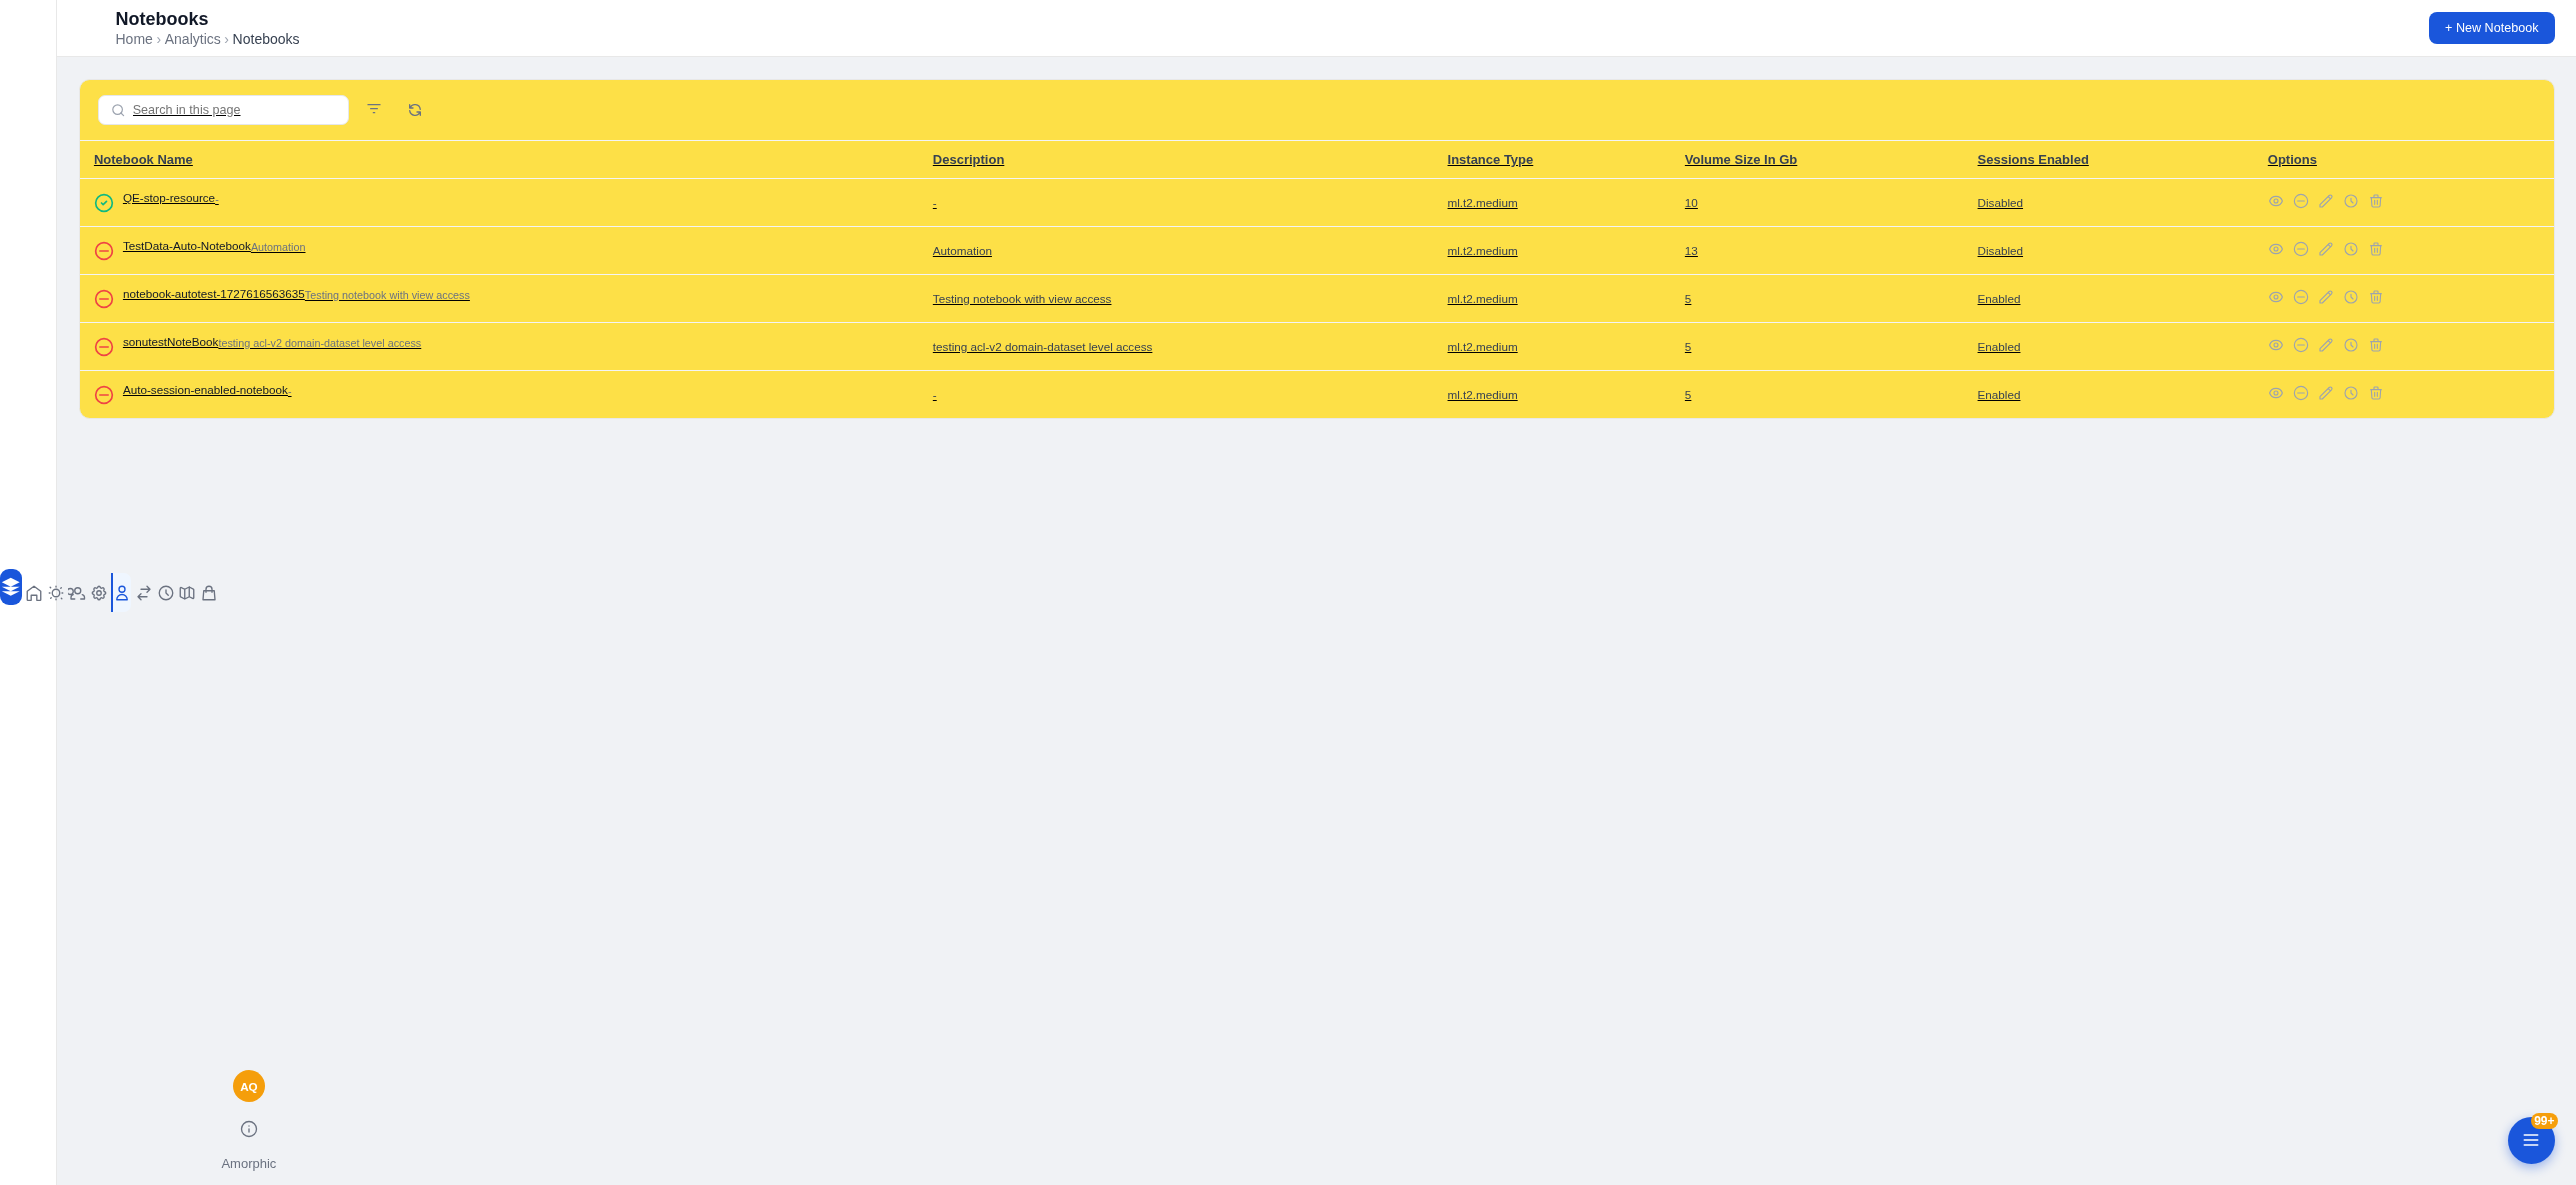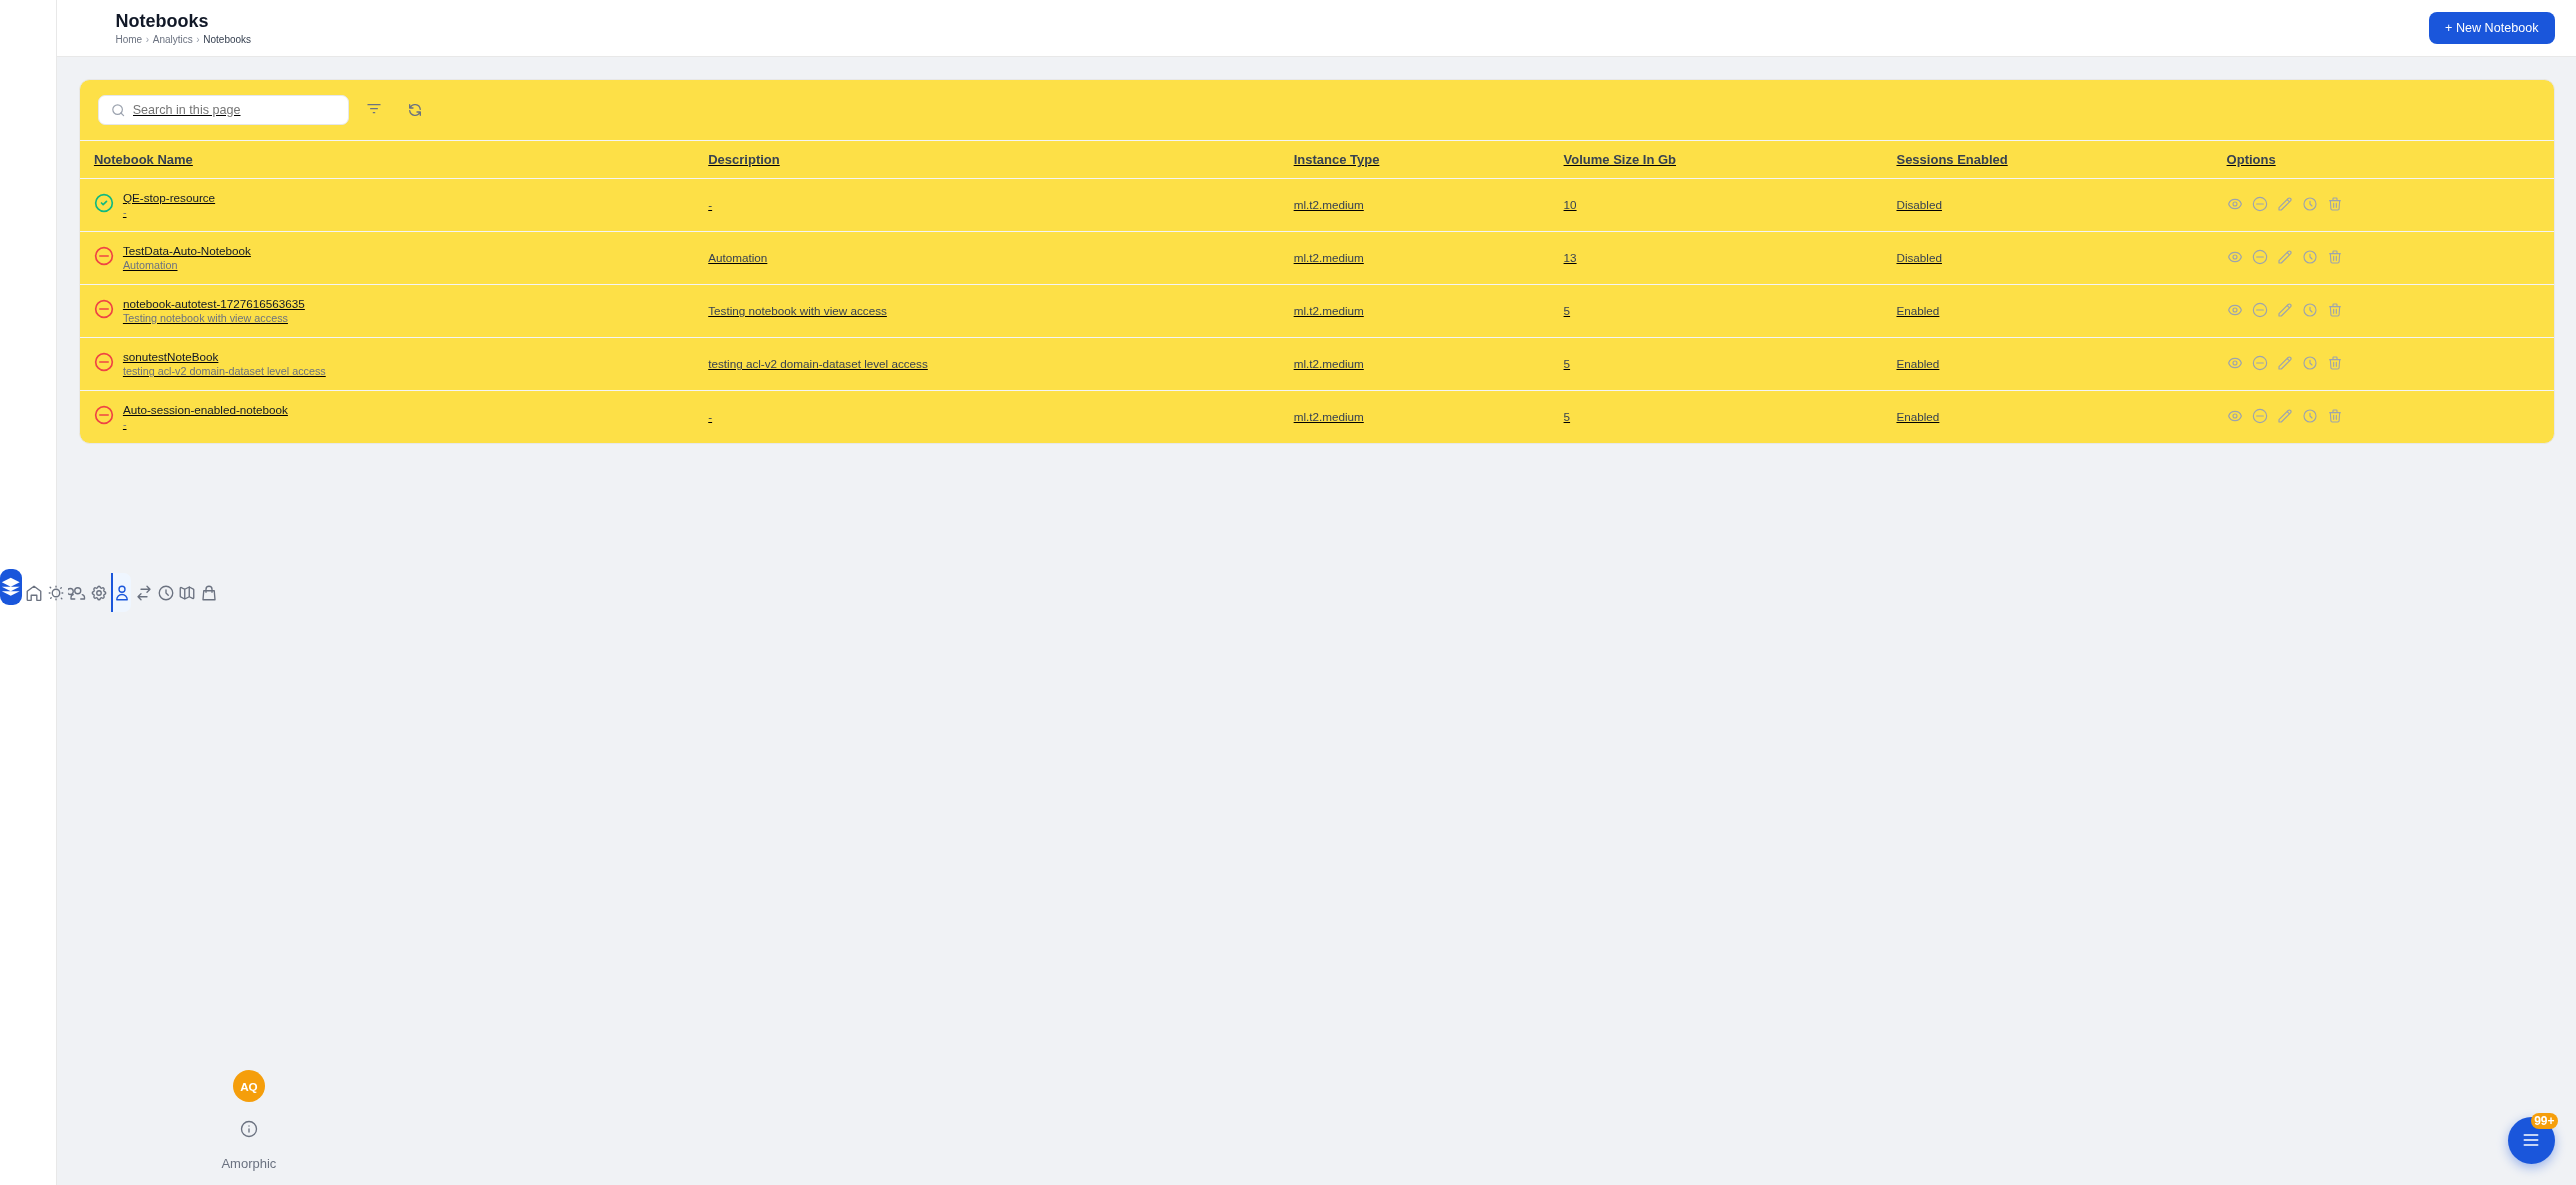--- a/index.html
+++ b/index.html
@@ -54,21 +54,21 @@
       border-bottom: 0.9px solid #e8e8e8;
       padding: 0 21.5px;
       height: 57px;
       display: flex;
       align-items: center;
       justify-content: space-between;
       flex-shrink: 0;
     }
     .header-left { display: flex; flex-direction: column; margin-left: 37px; }
     .page-title { font-size: 18px; font-weight: 600; color: #111827; }
-    .breadcrumb { font-size: 10px; color: #6b7280; display: flex; align-items: center; gap: 3.6px; margin-top: 1.8px; }
+    .breadcrumb { font-size: 14px; color: #6b7280; display: flex; align-items: center; gap: 3.6px; margin-top: 1.8px; }
     .breadcrumb-sep { color: #9ca3af; }
     .breadcrumb-current { color: #374151; font-weight: 500; }
     .new-notebook-btn {
       background: #1a56db;
       color: white;
       border: none;
       border-radius: 8px;
       padding: 9px 16px;
       font-size: 12.6px;
       font-weight: 500;
@@ -130,21 +130,21 @@
       white-space: nowrap;
     }
     tbody tr { border-bottom: 0.9px solid #f3f4f6; }
     tbody tr:last-child { border-bottom: none; }
     tbody td { padding: 12.6px 14.4px; font-size: 11.7px; color: #374151; vertical-align: middle; }
 
     .notebook-name { font-weight: 500; color: #111827; font-size: 11.7px; }
     .notebook-sub { font-size: 10.8px; color: #6b7280; margin-top: 1.8px; }
 
     .name-cell { display: flex; align-items: flex-start; gap: 9px; }
-    .name-cell-text { display: flex; flex-direction: column; }
+    .name-cell-text { display: flex; flex-direction: row; text-align: right; }
 
     .status-icon { width: 20px; height: 20px; flex-shrink: 0; margin-top: 1.8px; }
 
     
     .icon-running { color: #10b981; }
     .icon-stopped { color: #ef4444; }
 
     
     .action-icons { display: flex; align-items: center; gap: 9px; }
     .action-icon { color: #9ca3af; cursor: pointer; }

